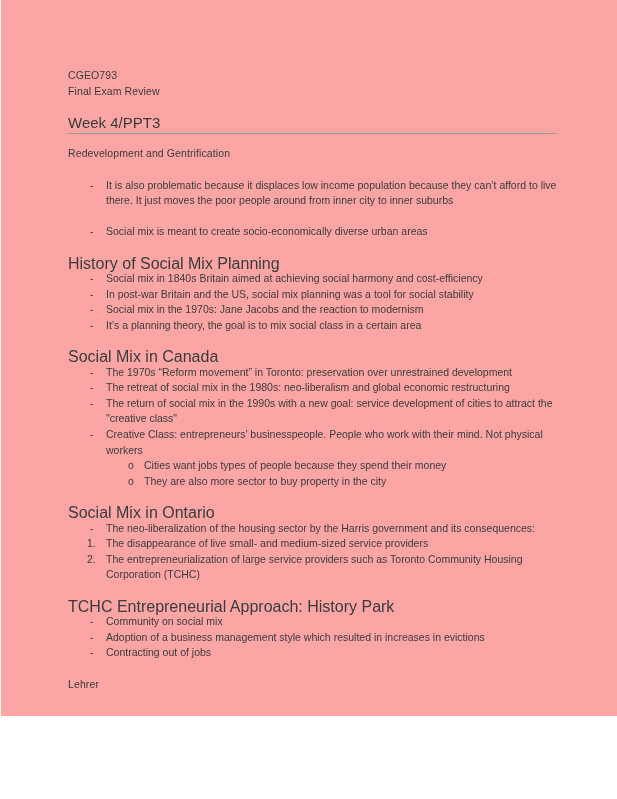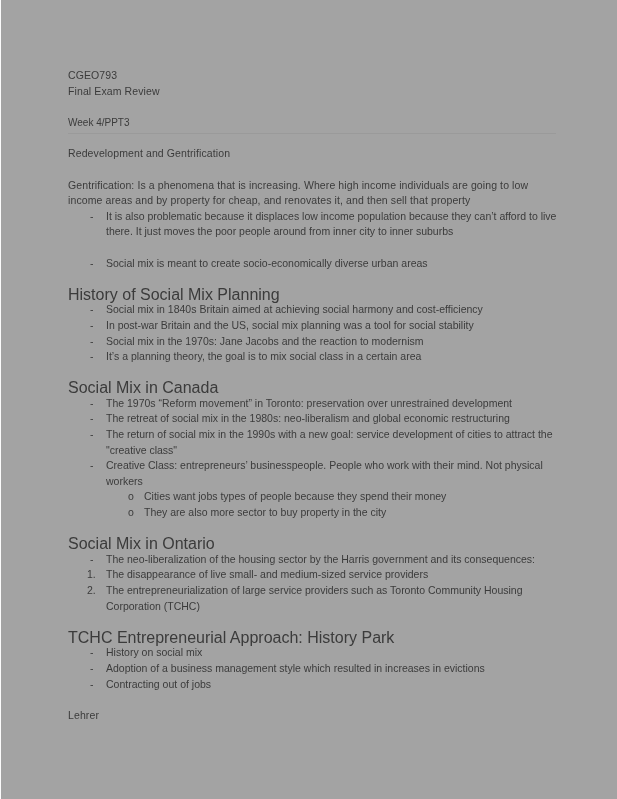--- a/index.html
+++ b/index.html
@@ -12,22 +12,22 @@
     width: 617px;
     height: 799px;
     font-family: "Liberation Sans", sans-serif;
     color: #3b3b3b;
     -webkit-font-smoothing: antialiased;
   }
 
   .page {
     position: relative;
     width: 617px;
-    height: 799px;
-    background: #a3a3a3;
+    height: 716px;
+    background: #fca5a5;
     box-sizing: border-box;
     overflow: hidden;
   }
 
   .page-edge-left {
     position: absolute;
     left: 0;
     top: 0;
     width: 1px;
     height: 799px;
@@ -48,21 +48,21 @@
     letter-spacing: 0.01em;
     white-space: pre-wrap;
   }
 
   .para {
     margin: 0;
   }
 
   
   .rule-heading {
-    font-size: 10px;
+    font-size: 15px;
     line-height: 15.6px;
     padding-bottom: 3px;
     border-bottom: 1.1px solid #9a9a9a;
     width: 488px;
     margin-bottom: 12px;
   }
 
   
   ul.dash-list,
   ol.num-list {
@@ -131,21 +131,20 @@
     <div class="line para">Final Exam Review</div>
 
     <div class="blank-line"></div>
 
     <div class="rule-heading">Week 4/PPT3</div>
 
     <div class="line para">Redevelopment and Gentrification</div>
 
     <div class="blank-line"></div>
 
-    <div class="line para">Gentrification: Is a phenomena that is increasing. Where high income individuals are going to low income areas and by property for cheap, and renovates it, and then sell that property</div>
 
     <ul class="dash-list" id="intro-bullets">
         <li class="item"><span class="marker">-</span><span class="item-text">It is also problematic because it displaces low income population because they can’t afford to live there. It just moves the poor people around from inner city to inner suburbs</span></li>
         <li class="blank-line"></li>
         <li class="item"><span class="marker">-</span><span class="item-text">Social mix is meant to create socio-economically diverse urban areas</span></li>
       </ul>
 
     <div id="sections-container">
         <div class="blank-line"></div>
         <div class="section-head">History of Social Mix Planning</div>
@@ -168,21 +167,21 @@
         <div class="blank-line"></div>
         <div class="section-head">Social Mix in Ontario</div>
         <ul class="dash-list">
           <li class="item"><span class="marker">-</span><span class="item-text">The neo-liberalization of the housing sector by the Harris government and its consequences:</span></li>
           <li class="item numbered"><span class="marker">1.</span><span class="item-text">The disappearance of live small- and medium-sized service providers</span></li>
           <li class="item numbered"><span class="marker">2.</span><span class="item-text">The entrepreneurialization of large service providers such as Toronto Community Housing Corporation (TCHC)</span></li>
         </ul>
         <div class="blank-line"></div>
         <div class="section-head">TCHC Entrepreneurial Approach: History Park</div>
         <ul class="dash-list">
-          <li class="item"><span class="marker">-</span><span class="item-text">History on social mix</span></li>
+          <li class="item"><span class="marker">-</span><span class="item-text">Community on social mix</span></li>
           <li class="item"><span class="marker">-</span><span class="item-text">Adoption of a business management style which resulted in increases in evictions</span></li>
           <li class="item"><span class="marker">-</span><span class="item-text">Contracting out of jobs</span></li>
         </ul>
       </div>
 
     <div class="blank-line"></div>
     <div class="line para">Lehrer</div>
 
   </div>
 </div>

